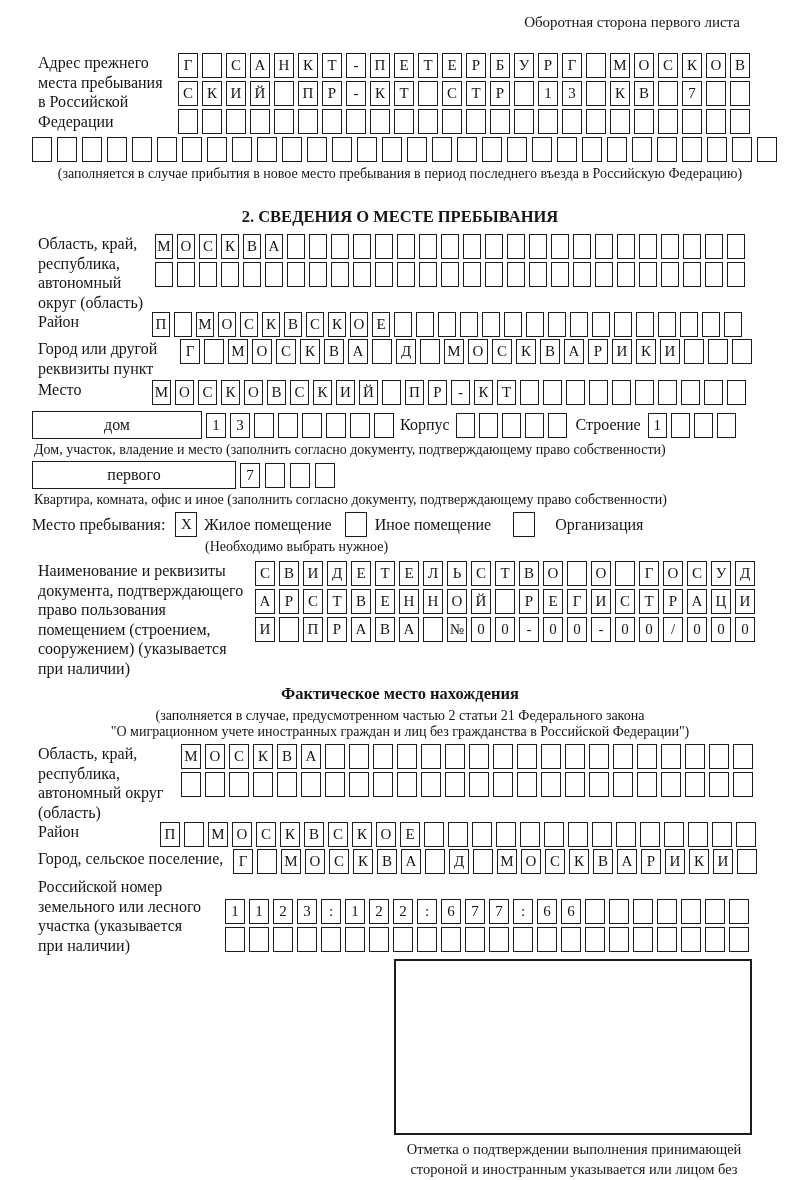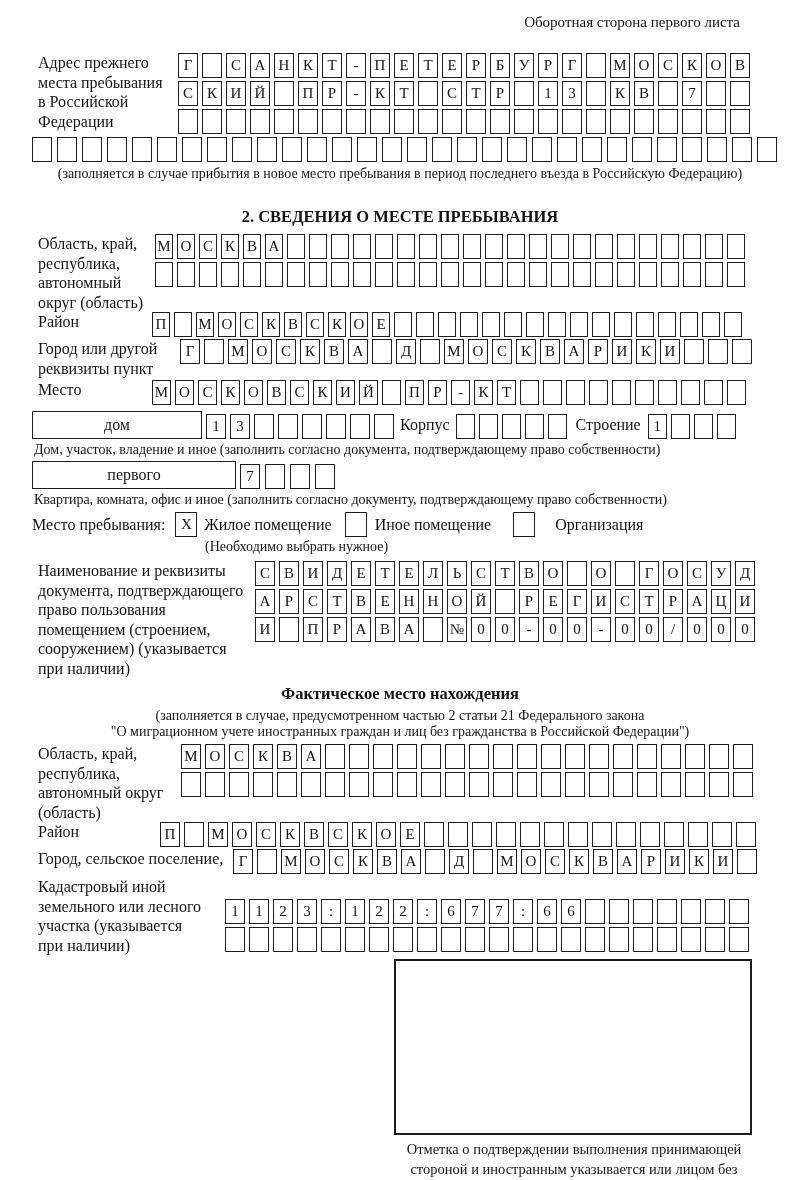--- a/index.html
+++ b/index.html
@@ -38,21 +38,21 @@
 
   .caption { font-size:14px; }
   .fullcenter { margin-left:-38px; width:800px; text-align:center; }
   .leftcap { margin-left:-4px; margin-top:3px; margin-bottom:3px; }
 
   .h-title { margin-left:-38px; width:800px; text-align:center; font-weight:bold; font-size:16.5px; margin-top:25px; margin-bottom:7px; }
 
   .mb2{margin-bottom:2px} .mb3{margin-bottom:3px} .mb4{margin-bottom:4px} .mb6{margin-bottom:6px}
 
   
-  .hrow { display:flex; align-items:flex-end; margin-left:-6px; }
+  .hrow { display:flex; align-items:center; margin-left:-6px; }
   .longbox {
     border:1.6px solid #1d1d1d; height:28px; display:flex; align-items:center; justify-content:center;
     font-size:16px; margin-right:4px;
   }
   .wdom{width:170px} .wkv{width:204px}
   .inl-lbl { font-size:16px; line-height:28px; white-space:nowrap; }
   .ml6{margin-left:6px; margin-right:6px} .ml8{margin-left:9px; margin-right:7px}
 
   
   .stay { align-items:center; margin-top:4px; }
@@ -387,21 +387,21 @@
         <span class="cell"></span>
       </div>
     <div class="inl-lbl ml8">Строение</div>
     <div class="cells p23">
         <span class="cell">1</span>
         <span class="cell"></span>
         <span class="cell"></span>
         <span class="cell"></span>
       </div>
   </div>
-  <div class="caption leftcap">Дом, участок, владение и иное (заполнить согласно документа, подтверждающему право собственности)</div>
+  <div class="caption leftcap">Дом, участок, владение и место (заполнить согласно документу, подтверждающему право собственности)</div>
 
   <div class="hrow mb2">
     <div class="longbox wkv">первого</div>
     <div class="cells p25">
         <span class="cell">7</span>
         <span class="cell"></span>
         <span class="cell"></span>
         <span class="cell"></span>
       </div>
   </div>
@@ -623,21 +623,21 @@
         <span class="cell">Р</span>
         <span class="cell">И</span>
         <span class="cell">К</span>
         <span class="cell">И</span>
         <span class="cell"></span>
       </div>
   </div>
 
   <div class="frow">
     <div class="lbl w187">
-      <div>Кадастровый иной</div>
+      <div>Российской номер</div>
       <div>земельного или лесного</div>
       <div>участка (указывается</div>
       <div>при наличии)</div>
     </div>
     <div class="rowstack" style="margin-top:22px">
       <div class="cells p24">
           <span class="cell">1</span>
           <span class="cell">1</span>
           <span class="cell">2</span>
           <span class="cell">3</span>

